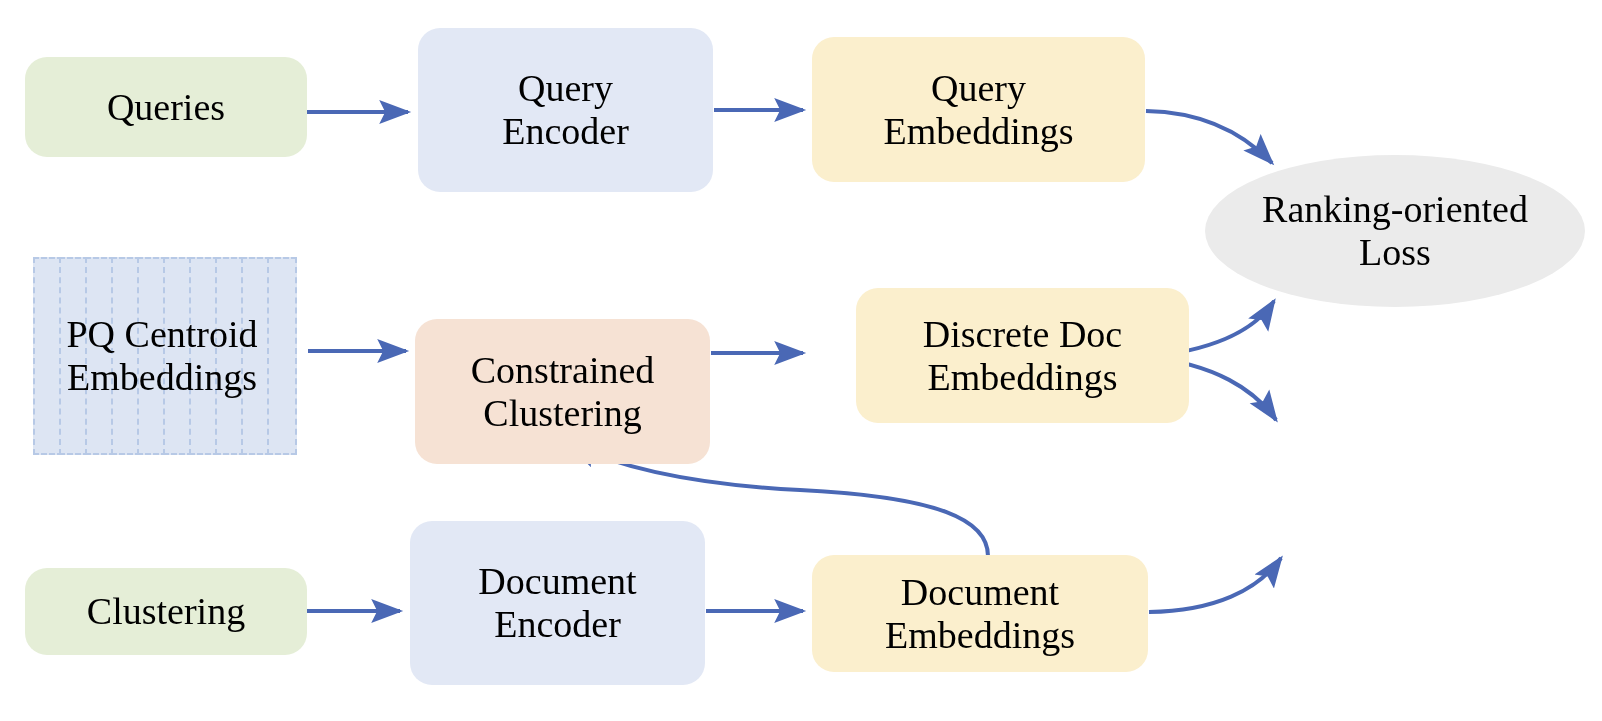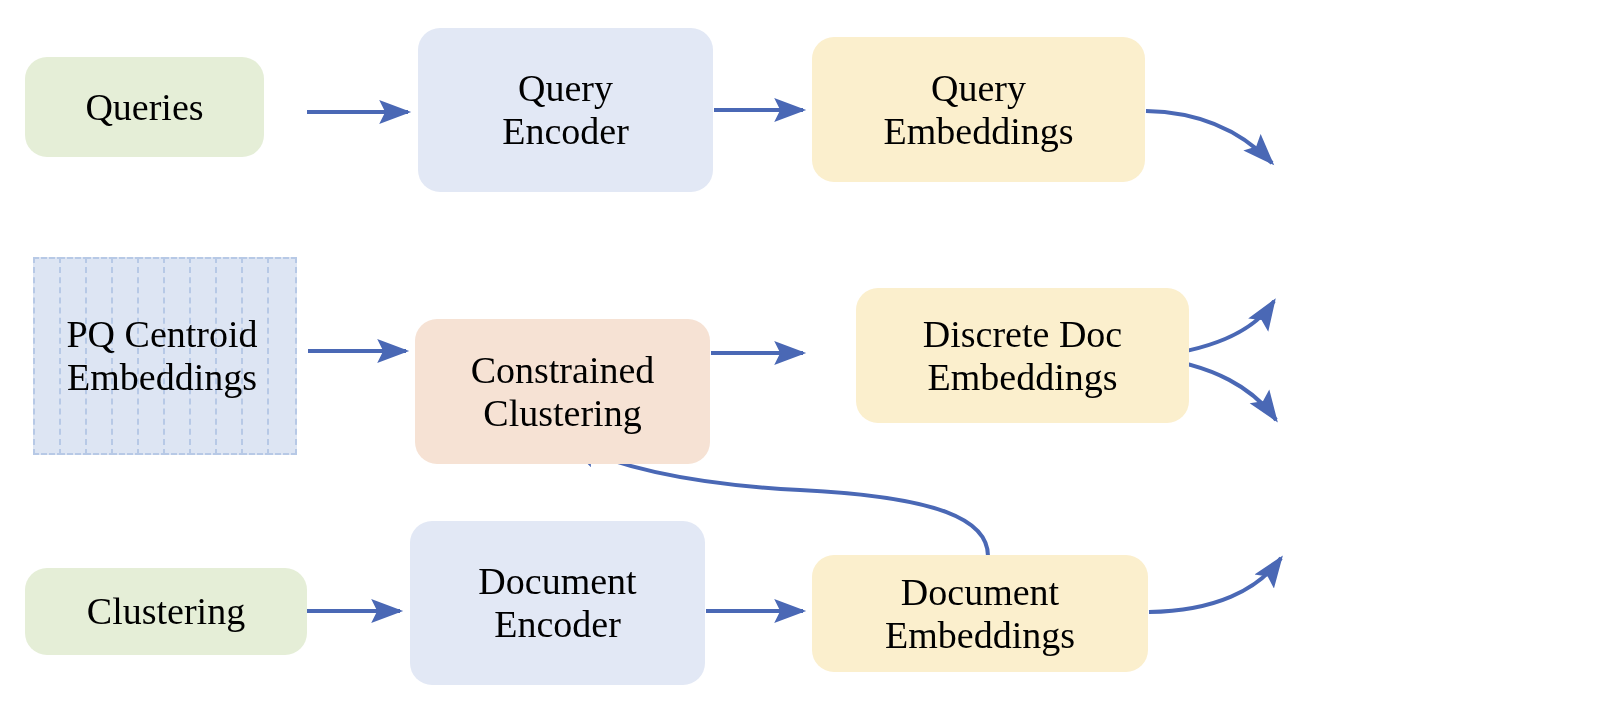--- a/index.html
+++ b/index.html
@@ -106,21 +106,21 @@
 
     <line x1="307" y1="611" x2="400" y2="611" stroke="#4a68b5" stroke-width="4" marker-end="url(#ah)"></line>
 
     <line x1="706" y1="611" x2="803" y2="611" stroke="#4a68b5" stroke-width="4" marker-end="url(#ah)"></line>
 
     <path d="M1149,612 C1215,611 1258,590 1281,558" fill="none" stroke="#4a68b5" stroke-width="4" marker-end="url(#ah)"></path>
 
     <path d="M988,556 C988,520 940,497 800,490 C700,485 625,470 570,444" fill="none" stroke="#4a68b5" stroke-width="4" marker-end="url(#ah)"></path>
   </svg>
 
-  <div class="node box green" style="left:25px; top:57px; width:239px; height:100px; font-size:38px;">
+  <div class="node box green" style="left:25px; top:57px; width:282px; height:100px; font-size:38px;">
     <span class="label">Queries</span>
   </div>
 
   <div class="node box blue" style="left:418px; top:28px; width:295px; height:164px; font-size:38px;">
     <span class="label">Query
 Encoder</span>
   </div>
 
   <div class="node box yellow" style="left:812px; top:37px; width:333px; height:145px; font-size:38px;">
     <span class="label">Query
@@ -159,15 +159,19 @@
   <div class="node box blue" style="left:410px; top:521px; width:295px; height:164px; font-size:38px;">
     <span class="label">Document
 Encoder</span>
   </div>
 
   <div class="node box yellow" style="left:812px; top:555px; width:336px; height:117px; font-size:38px;">
     <span class="label">Document
 Embeddings</span>
   </div>
 
+  <div class="node ellipse" style="left:1205px; top:155px; width:380px; height:152px; font-size:38px;">
+    <span class="label">Ranking-oriented
+Loss</span>
+  </div>
 
 
 </div>
 
 </body></html>

